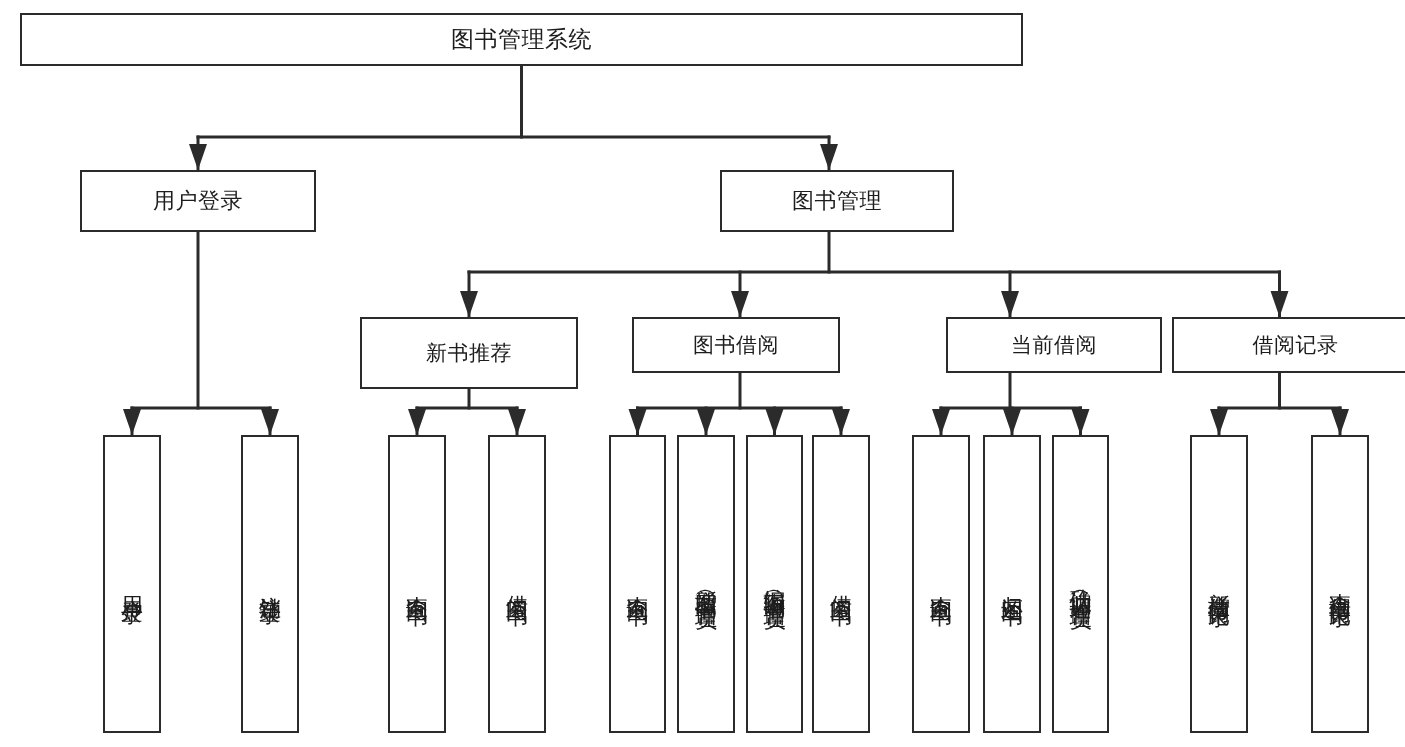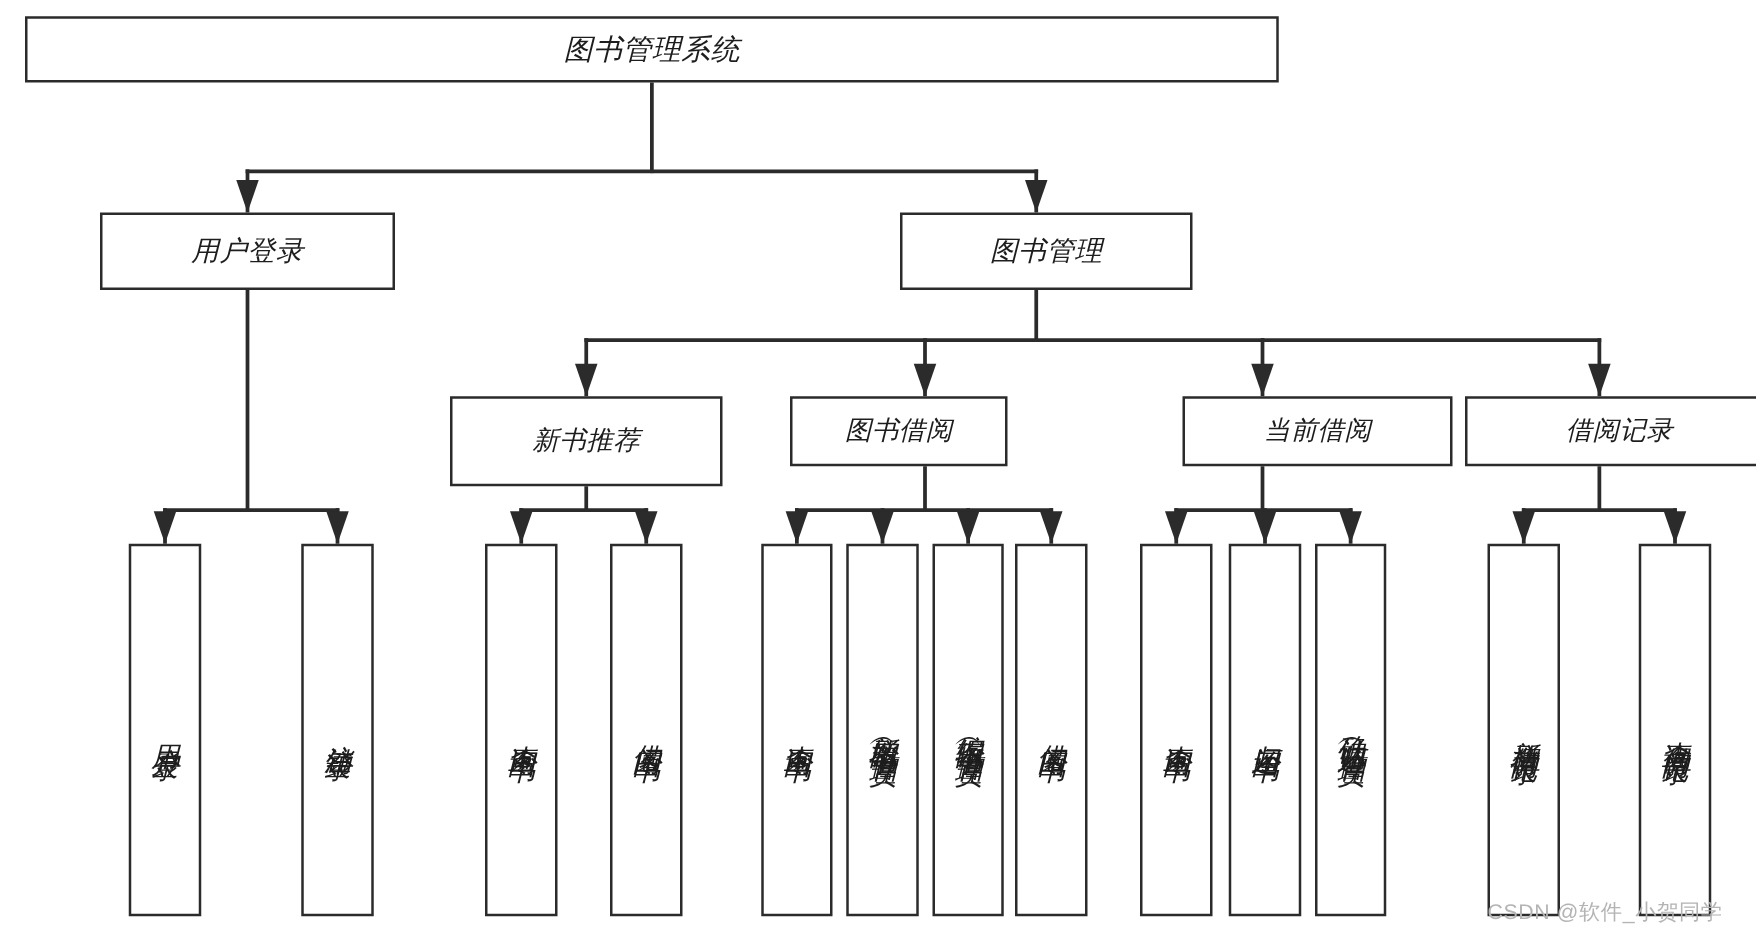--- a/index.html
+++ b/index.html
@@ -36,21 +36,20 @@
     justify-content: center;
     overflow: hidden;
   }
   .node-label {
     color: #1d1d1d;
     text-align: center;
     line-height: 1.18;
     letter-spacing: 0.5px;
     white-space: nowrap;
     font-weight: 400;
-    font-style: italic;
   }
   .level-0 .node-label { font-size: 23px; }
   .level-1 .node-label { font-size: 22px; }
   .level-2 .node-label { font-size: 21px; }
   .level-3 .node-label {
     font-size: 22px;
     writing-mode: vertical-rl;
     text-orientation: upright;
     white-space: normal;
     letter-spacing: 3px;
@@ -130,21 +129,21 @@
       </div>
       <div class="node-box level-1" style="left: 80px; top: 170px; width: 236px; height: 62px;">
         <span class="node-label">用户登录</span>
       </div>
       <div class="node-box level-1" style="left: 720px; top: 170px; width: 234px; height: 62px;">
         <span class="node-label">图书管理</span>
       </div>
       <div class="node-box level-2" style="left: 360px; top: 317px; width: 218px; height: 72px;">
         <span class="node-label">新书推荐</span>
       </div>
-      <div class="node-box level-2" style="left: 632px; top: 317px; width: 174px; height: 56px;">
+      <div class="node-box level-2" style="left: 632px; top: 317px; width: 208px; height: 56px;">
         <span class="node-label">图书借阅</span>
       </div>
       <div class="node-box level-2" style="left: 902px; top: 317px; width: 216px; height: 56px; margin-left: 44px;">
         <span class="node-label">当前借阅</span>
       </div>
       <div class="node-box level-2" style="left: 1172px; top: 317px; width: 247px; height: 56px;">
         <span class="node-label">借阅记录</span>
       </div>
       <div class="node-box level-3" style="left: 103px; top: 435px; width: 58px; height: 298px;">
         <span class="node-label">用户登录</span>
@@ -179,14 +178,13 @@
       <div class="node-box level-3" style="left: 1052px; top: 435px; width: 57px; height: 298px;">
         <span class="node-label">确认归还（管理员）</span>
       </div>
       <div class="node-box level-3" style="left: 1190px; top: 435px; width: 58px; height: 298px;">
         <span class="node-label">新增借阅记录</span>
       </div>
       <div class="node-box level-3" style="left: 1311px; top: 435px; width: 58px; height: 298px;">
         <span class="node-label">查询借阅记录</span>
       </div>
     </div>
-  <div class="watermark" style="left: 1190px; top: 718px; color: rgb(180, 180, 180);">CSDN @软件_小贺同学</div>
 </div>
 
 </body></html>

